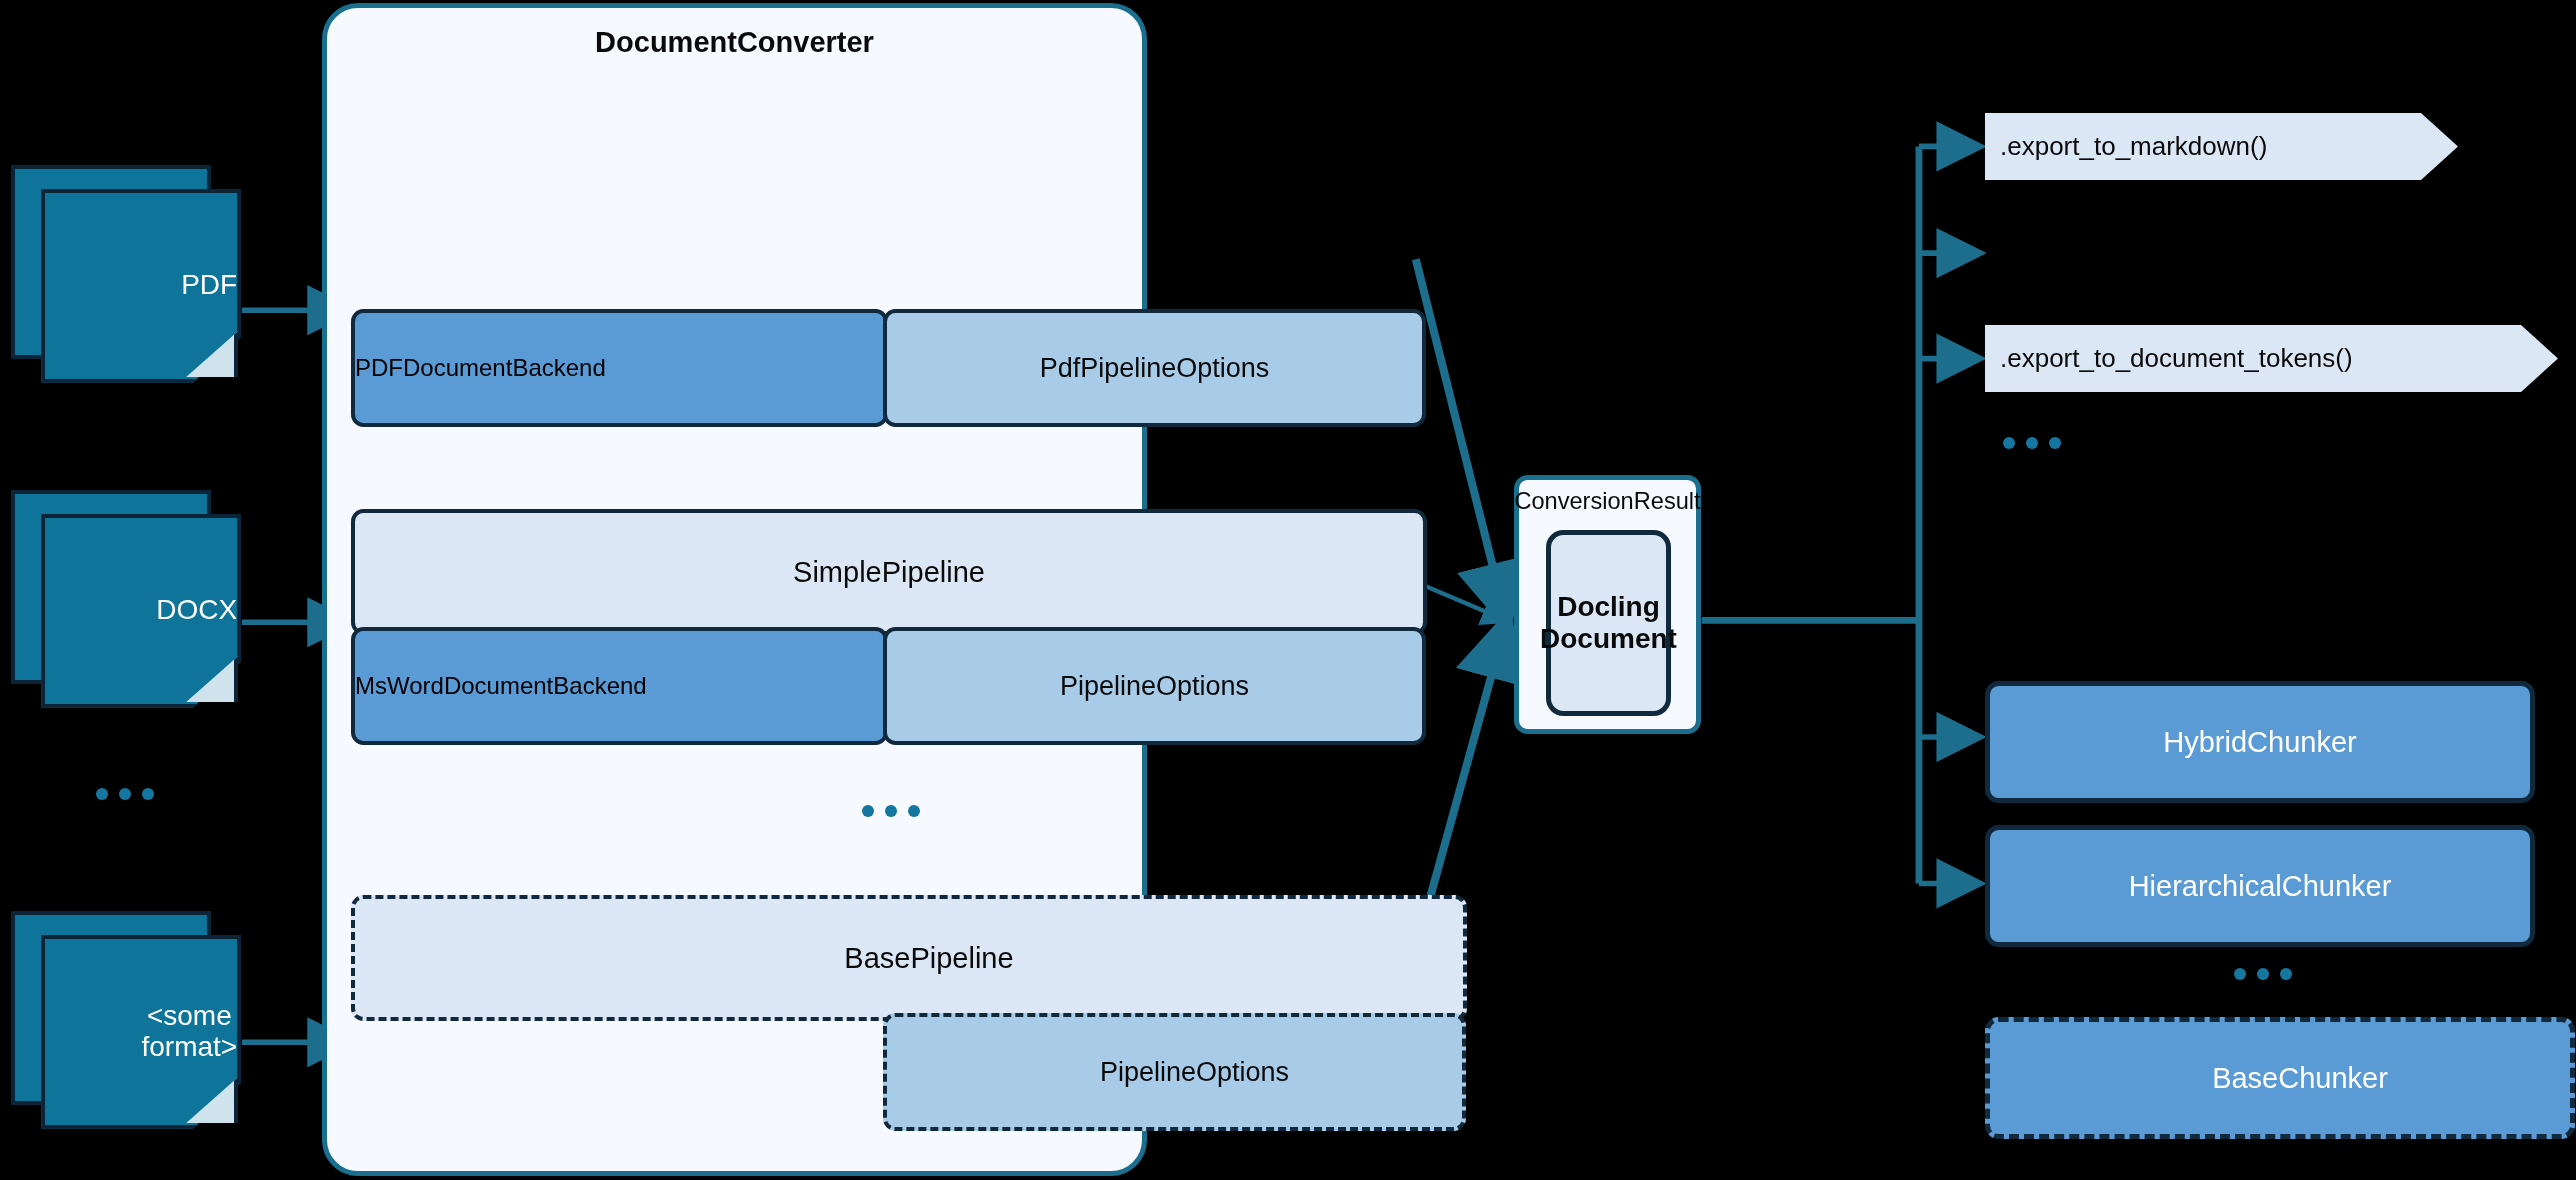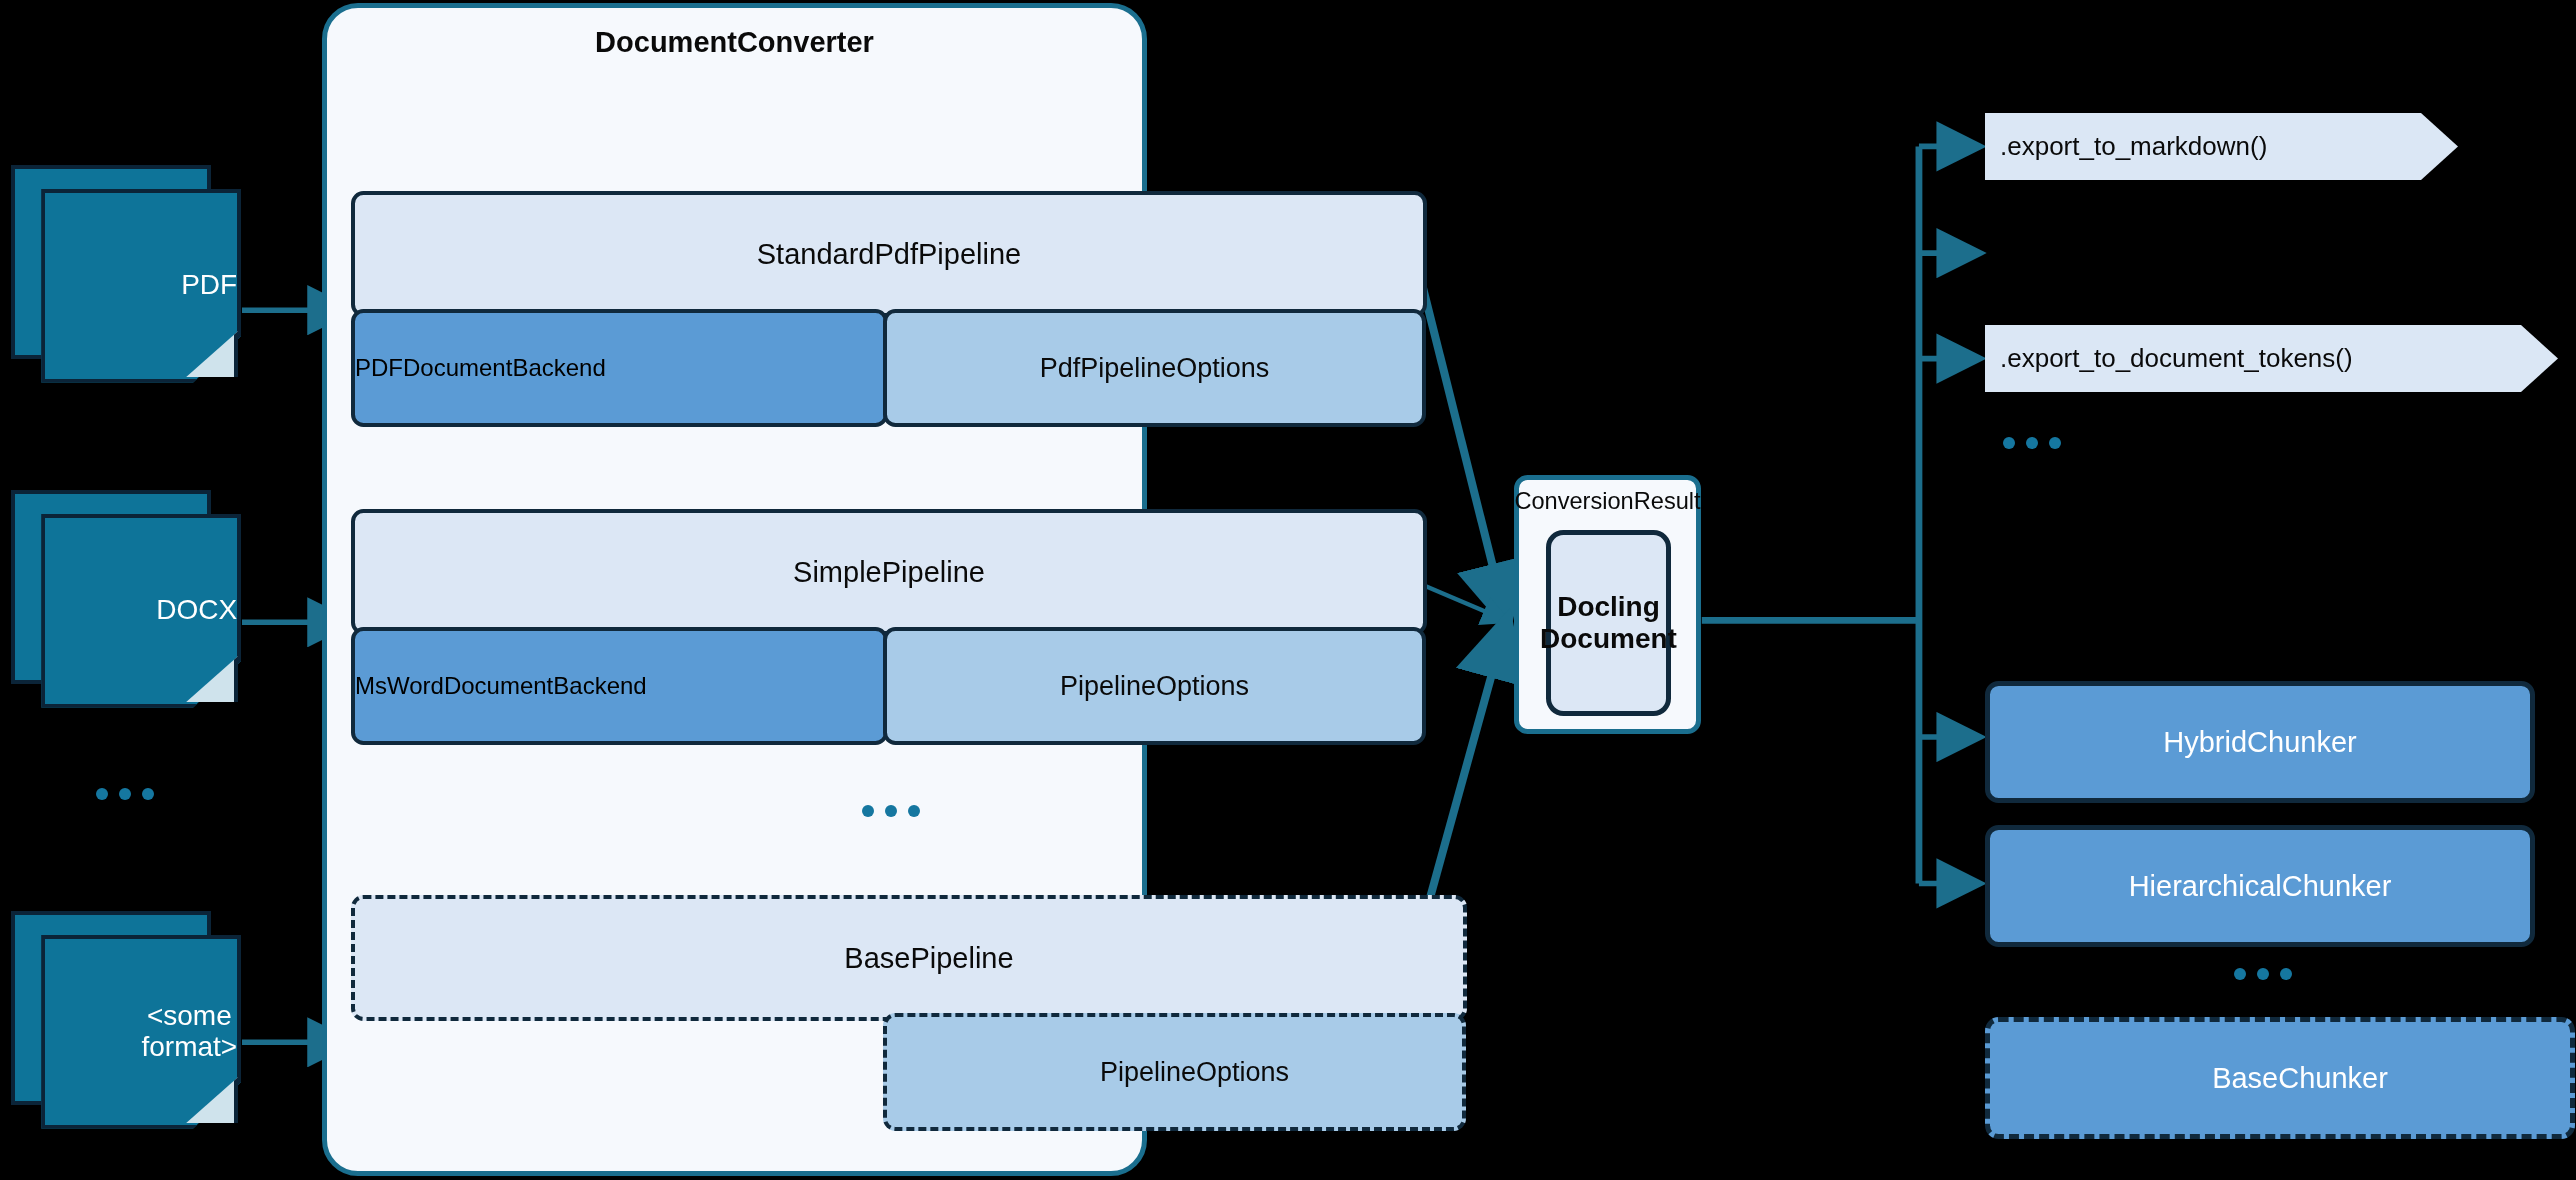--- a/index.html
+++ b/index.html
@@ -118,23 +118,20 @@
     <div class="doc-front">
       <span style="white-space:pre-line">&lt;some
 format&gt;</span>
     </div>
     <div class="doc-fold"></div>
   </div>
 
   <div class="abs" id="converter"></div>
   <div id="converter-title">DocumentConverter</div>
 
-  <div class="pl-head" style="left:351px;top:191px;width:1068px;height:118px;">
-    <span>StandardPdfPipeline</span>
-  </div>
   <div class="pl-backend" style="left:351px;top:309px;width:529px;height:110px;">
     <span>PDFDocumentBackend</span>
   </div>
   <div class="pl-options" style="left:883px;top:309px;width:535px;height:110px;">
     <span>PdfPipelineOptions</span>
   </div>
 
   <div class="pl-head" style="left:351px;top:509px;width:1068px;height:118px;">
     <span>SimplePipeline</span>
   </div>

